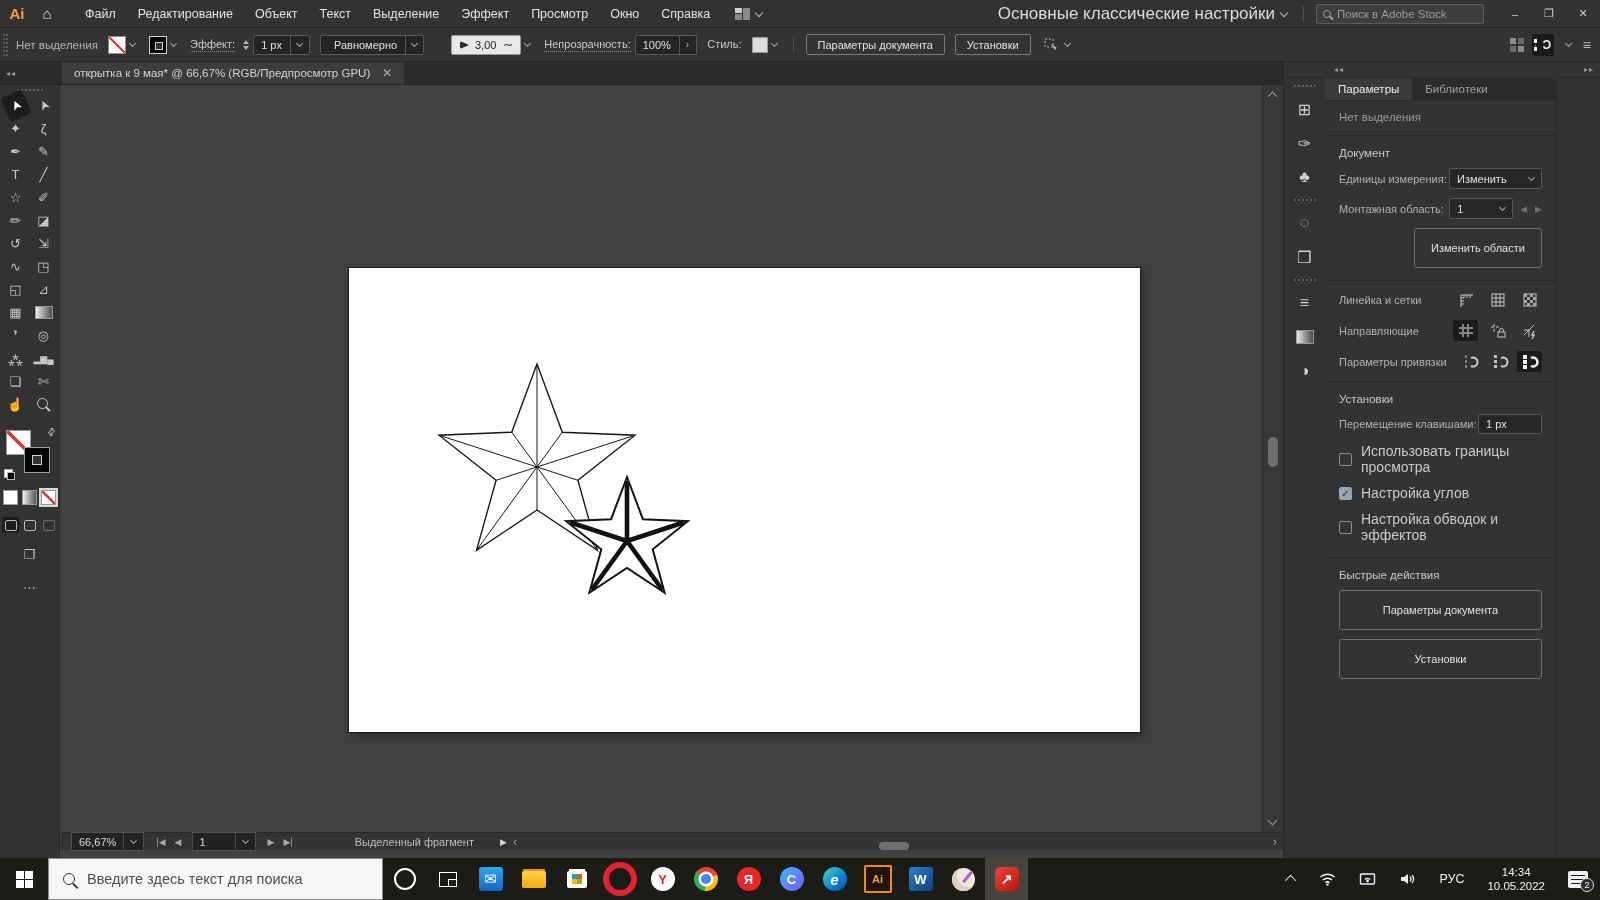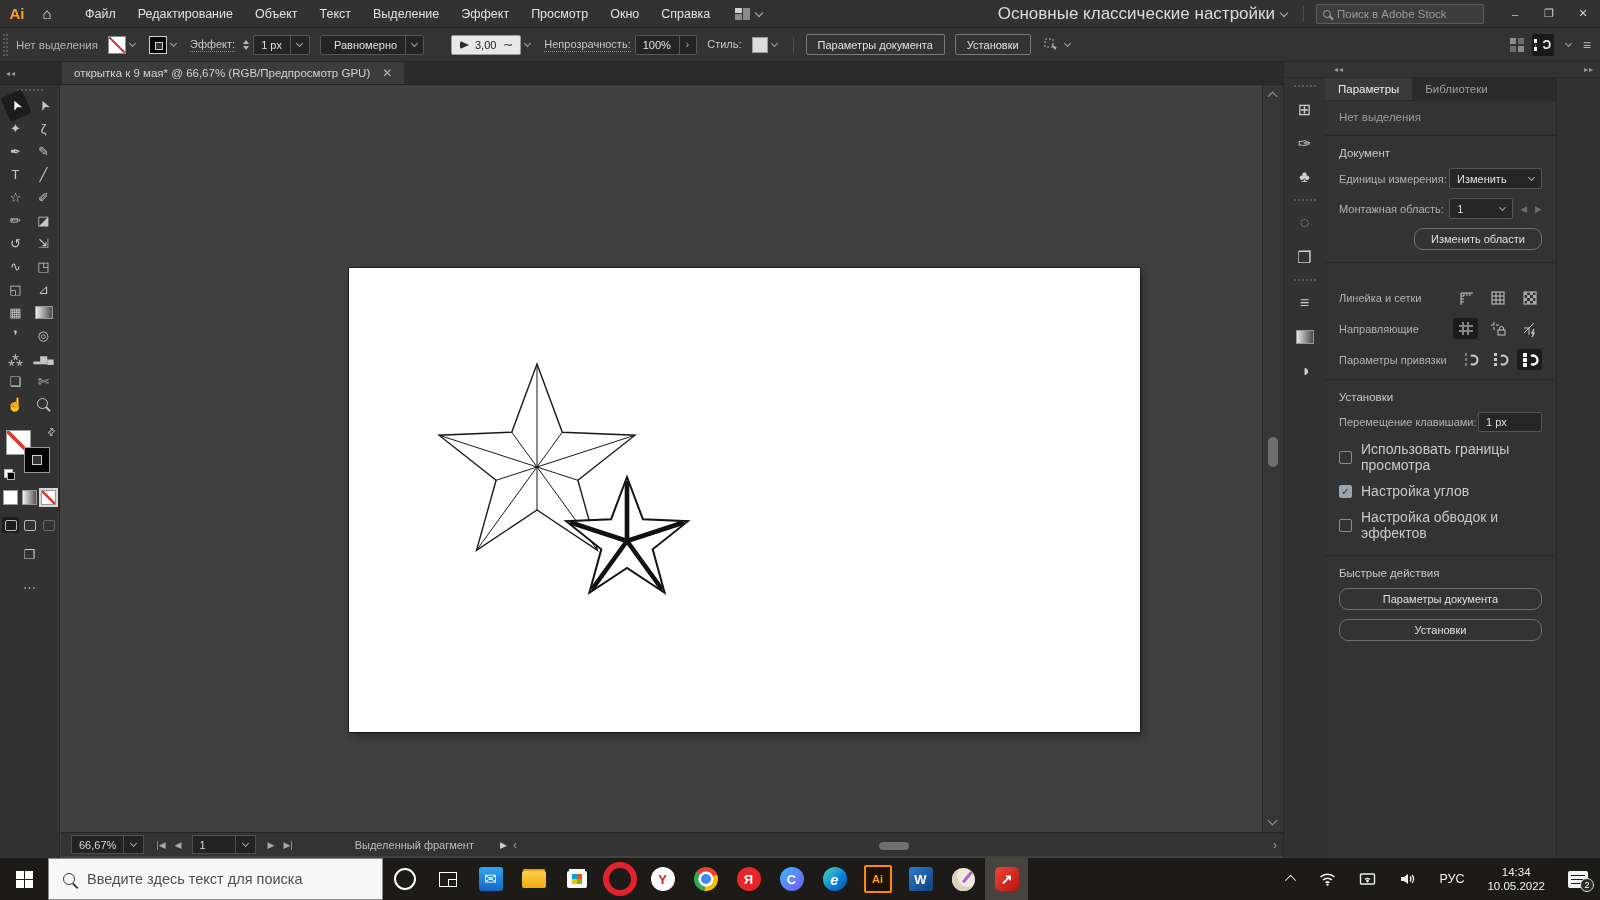--- a/index.html
+++ b/index.html
@@ -123,21 +123,21 @@
   .artboard svg{position:absolute;left:0;top:0}
 
   
   .vscroll{position:absolute;left:1262px;top:85px;width:21px;height:747px;background:#373737;border-left:1px solid #2b2b2b}
   .vs-up,.vs-dn{position:absolute;left:6px;width:7px;height:7px;border-right:1.4px solid #9a9a9a;border-bottom:1.4px solid #9a9a9a}
   .vs-up{top:8px;transform:rotate(-135deg)}
   .vs-dn{bottom:8px;transform:rotate(45deg)}
   .vs-thumb{position:absolute;left:5px;top:352px;width:10px;height:30px;background:#6e6e6e;border-radius:5px}
 
   
-  .statusbar{position:absolute;left:61px;top:832px;width:1222px;height:24px;background:#333;
+  .statusbar{position:absolute;left:61px;top:832px;width:1222px;height:18px;background:#333;
              border-top:1px solid #272727;display:flex;align-items:center;font-size:11px;color:#b9b9b9;z-index:26}
   .sb-fld{height:19px;background:#222;border:1px solid #4e4e4e;display:flex;align-items:center;
           padding:0 7px;color:#d8d8d8;margin-left:10px}
   .sb-chv{height:19px;width:20px;background:#222;border:1px solid #4e4e4e;border-left:none;
           display:flex;align-items:center;justify-content:center}
   .sb-nav{display:flex;align-items:center;gap:9px;margin-left:12px;color:#a8a8a8;font-size:9px}
   .sb-status{margin-left:62px;color:#bdbdbd;font-size:11px}
   .sb-play{color:#cfcfcf;font-size:9px;margin-left:26px}
   .htrack{flex:1;height:100%;position:relative;margin:0 4px}
   .hthumb{position:absolute;left:352px;top:9px;width:30px;height:8px;background:#6e6e6e;border-radius:4px}
@@ -161,21 +161,21 @@
   .pp-tab.active{background:#3a3a3a;color:#ececec}
   .pp-body{padding:0 14px}
   .pp-muted{color:#9a9a9a;font-size:11.5px;padding:10px 0 12px}
   .pp-sep{height:1px;background:#272727;margin:0 -14px}
   .pp-h{color:#c9c9c9;font-size:11.5px;padding:11px 0 9px}
   .pp-row{display:flex;align-items:center;justify-content:space-between;margin-bottom:9px}
   .pp-lbl{color:#b2b2b2;font-size:11px}
   .dd{width:93px;height:21px;background:#262626;border:1px solid #565656;border-radius:2px;display:flex;
       align-items:center;justify-content:space-between;padding:0 7px;color:#e0e0e0;font-size:11px}
   .ab-arrows{display:flex;gap:8px;margin-left:7px;color:#6e6e6e;font-size:9px}
-  .pp-btn{height:22px;border:1px solid #6f6f6f;border-radius:9px;display:flex;align-items:center;
+  .pp-btn{height:40px;border:1px solid #6f6f6f;border-radius:3px;display:flex;align-items:center;
           justify-content:center;color:#e0e0e0;font-size:11px;background:#333}
   .pp-btn.half{width:128px;margin:2px 0 12px auto}
   .pp-btn.full{width:203px;margin:0 0 9px}
   .ic-tiles{display:flex;gap:7px}
   .tile{width:25px;height:21px;display:flex;align-items:center;justify-content:center;border-radius:2px}
   .tile.active{background:#1b1b1b}
   .tile svg{display:block}
   .kb-fld{width:64px;height:20px;background:#262626;border:1px solid #565656;border-radius:2px;
           color:#e0e0e0;font-size:11px;display:flex;align-items:center;padding:0 7px}
   .cb-row{display:flex;align-items:center;gap:9px;margin-bottom:10px}
@@ -580,21 +580,21 @@
           <div class="ab-arrows">
             <span>◀</span>
             <span>▶</span>
           </div>
         </div>
       </div>
 
       <div class="pp-btn half">Изменить области</div>
       <div class="pp-sep"></div>
 
-      <div class="pp-row" style="margin-top:24px">
+      <div class="pp-row" style="margin-top:8px">
         <span class="pp-lbl">Линейка и сетки</span>
         <div class="ic-tiles">
           <span class="tile">
             <svg width="18" height="18" viewBox="0 0 18 18" stroke="#c6c6c6" fill="none">
                 <path d="M4 16V4h12"></path>
                 <path d="M7 4v3M10 4v3M13 4v3M4 7h3M4 10h3M4 13h3"></path>
               </svg>
             </span>
           <span class="tile">
             <svg width="18" height="18" viewBox="0 0 18 18" stroke="#c6c6c6" fill="none">

